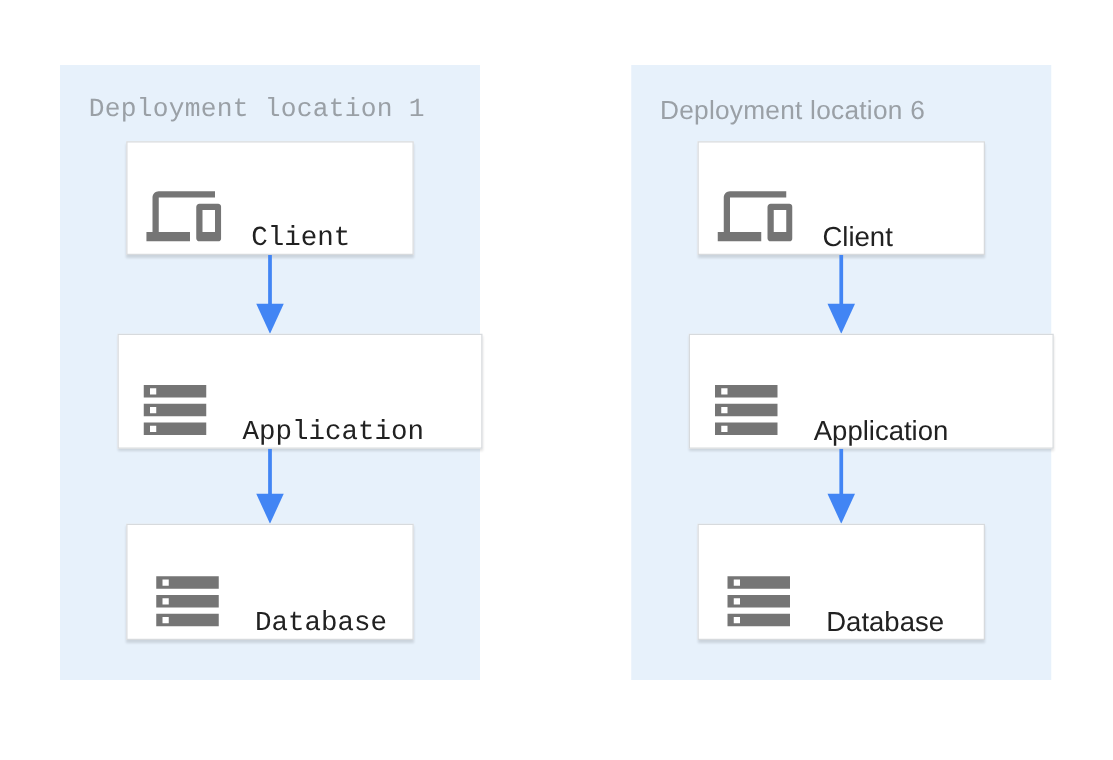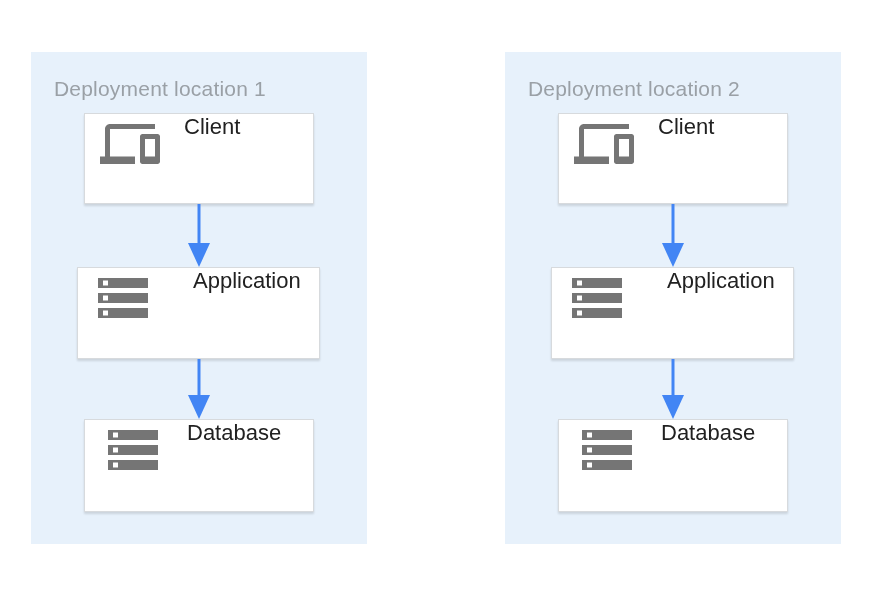--- a/index.html
+++ b/index.html
@@ -9,42 +9,42 @@
     font-family: "Liberation Sans", sans-serif;
     position: relative;
     overflow: hidden;
   }
   .panel {
     position: absolute;
     top: 52px;
     width: 336px; height: 492px;
     background: #e7f1fb;
   }
-  .panel-1 { left: 31px; }
+  .panel-1 { left: 48px; font-family: Liberation Mono, monospace; }
   .panel-2 { left: 505px; }
   .panel-title {
     position: absolute;
     left: 23px; top: 25px;
     font-size: 21px;
     color: #9aa0a6;
     letter-spacing: 0.2px;
     white-space: nowrap;
   }
   .node {
     position: absolute;
     background: #ffffff;
     border: 1px solid #d7dadd;
     box-shadow: 0 2px 2px rgba(0,0,0,0.12);
     box-sizing: border-box;
     display: flex;
-    align-items: flex-start;
+    align-items: flex-end;
     padding-left: 15px;
   }
   .node-client { left: 53px; top: 61px;  width: 230px; height: 91px; }
-  .node-app    { left: 46px; top: 215px; width: 243px; height: 92px; gap: 16px; }
+  .node-app    { left: 46px; top: 215px; width: 292px; height: 92px; }
   .node-db     { left: 53px; top: 367px; width: 230px; height: 93px; padding-left: 18px; }
   .node-icon { width: 60px; height: 60px; flex: 0 0 auto; }
   .node-label {
     margin-left: 24px;
     font-size: 22px;
     color: #212121;
     white-space: nowrap;
   }
   .arrow {
     position: absolute;
@@ -85,21 +85,21 @@
 
   <div class="node node-db">
     <svg class="node-icon" viewBox="0 0 24 24">
       <path fill-rule="evenodd" d="M2 20h20v-4H2v4zm2-3h2v2H4v-2zM2 4v4h20V4H2zm4 3H4V5h2v2zm-4 7h20v-4H2v4zm2-3h2v2H4v-2z" fill="#757575"></path>
     </svg>
     <span class="node-label">Database</span>
   </div>
 </div>
 
 <div class="panel panel-2">
-  <div class="panel-title">Deployment location 2</div>
+  <div class="panel-title">Deployment location 6</div>
 
   <div class="node node-client">
     <svg class="node-icon" viewBox="0 0 24 24">
       <path d="M4 6h18V4H4c-1.1 0-2 .9-2 2v11H0v3h14v-3H4V6zm19 2h-6c-.55 0-1 .45-1 1v10c0 .55.45 1 1 1h6c.55 0 1-.45 1-1V9c0-.55-.45-1-1-1zm-1 9h-4v-7h4v7z" fill="#757575"></path>
     </svg>
     <span class="node-label">Client</span>
   </div>
 
   <svg class="arrow arrow-1" width="24" height="63" viewBox="0 0 24 63">
     <line x1="12" y1="0" x2="12" y2="41" stroke-width="3" stroke="#4285f4"></line>

